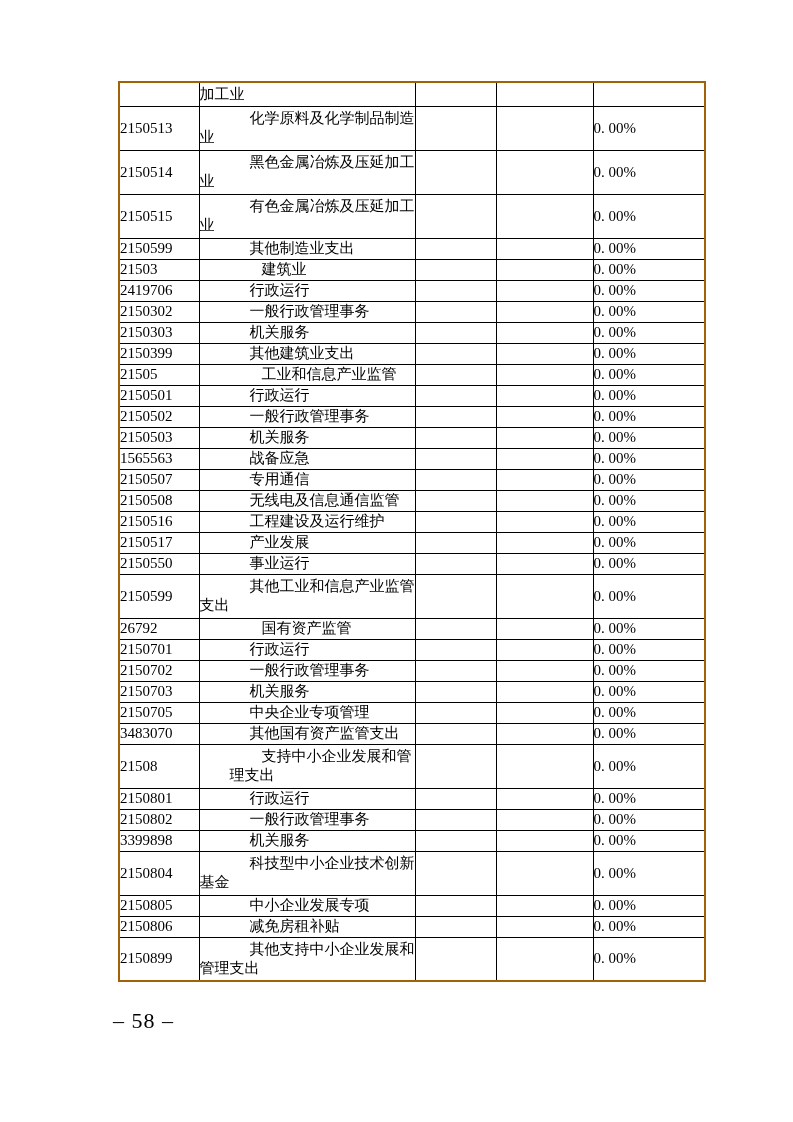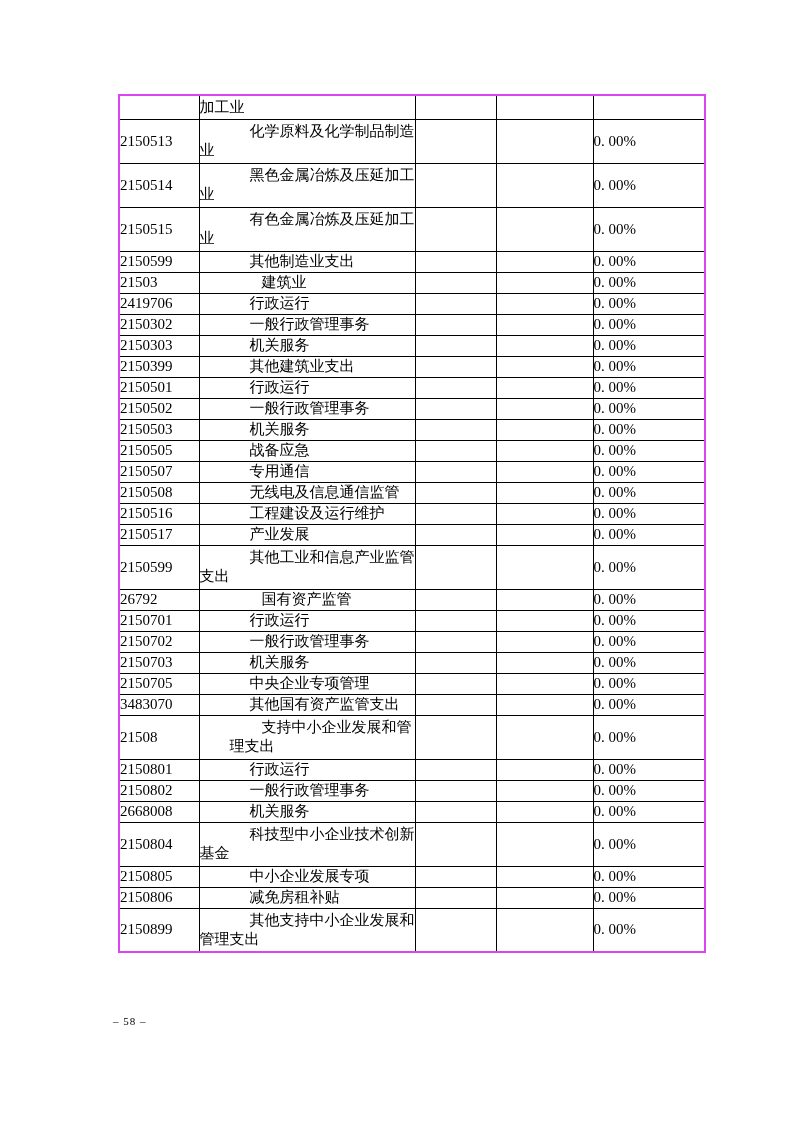--- a/index.html
+++ b/index.html
@@ -13,24 +13,24 @@
     height: 1122px;
     margin: 0 auto;
     background: #ffffff;
     overflow: hidden;
     font-family: "Liberation Serif", "DejaVu Serif", serif;
     color: #000000;
   }
   table.budget {
     position: absolute;
     left: 118px;
-    top: 94px;
+    top: 81px;
     border-collapse: collapse;
     table-layout: fixed;
-    border: 2px solid #d946ef;
+    border: 2px solid #a16207;
   }
   table.budget col.c-code { width: 80px; }
   table.budget col.c-name { width: 216px; }
   table.budget col.c-a1   { width: 81px; }
   table.budget col.c-a2   { width: 97px; }
   table.budget col.c-pct  { width: 112px; }
 
   table.budget td {
     border: 1px solid #000000;
     padding: 0;
@@ -50,21 +50,21 @@
   .txt { display: block; }
   .txt.item { text-indent: 50px; }
   .txt.section { text-indent: 32px; margin-left: 30px; }
   .txt.continuation { text-indent: 0; }
   tr.lines1 .txt { white-space: nowrap; }
 
   .footer {
     position: absolute;
     left: 113px;
     top: 1011px;
-    font-size: 11px;
+    font-size: 22px;
     line-height: 20px;
     letter-spacing: 1px;
     color: #000000;
   }
 </style>
 </head>
 <body>
 
 <div class="page">
   <table class="budget">
@@ -160,20 +160,29 @@
         <tr class="lines1">
           <td class="code">2150399</td>
           <td class="name">
             <span class="txt item">其他建筑业支出</span>
           </td>
           <td class="a1"></td>
           <td class="a2"></td>
           <td class="pct">0. 00%</td>
         </tr>
         <tr class="lines1">
+          <td class="code">21505</td>
+          <td class="name">
+            <span class="txt section">工业和信息产业监管</span>
+          </td>
+          <td class="a1"></td>
+          <td class="a2"></td>
+          <td class="pct">0. 00%</td>
+        </tr>
+        <tr class="lines1">
           <td class="code">2150501</td>
           <td class="name">
             <span class="txt item">行政运行</span>
           </td>
           <td class="a1"></td>
           <td class="a2"></td>
           <td class="pct">0. 00%</td>
         </tr>
         <tr class="lines1">
           <td class="code">2150502</td>
@@ -187,21 +196,21 @@
         <tr class="lines1">
           <td class="code">2150503</td>
           <td class="name">
             <span class="txt item">机关服务</span>
           </td>
           <td class="a1"></td>
           <td class="a2"></td>
           <td class="pct">0. 00%</td>
         </tr>
         <tr class="lines1">
-          <td class="code">2150505</td>
+          <td class="code">1565563</td>
           <td class="name">
             <span class="txt item">战备应急</span>
           </td>
           <td class="a1"></td>
           <td class="a2"></td>
           <td class="pct">0. 00%</td>
         </tr>
         <tr class="lines1">
           <td class="code">2150507</td>
           <td class="name">
@@ -231,20 +240,29 @@
         </tr>
         <tr class="lines1">
           <td class="code">2150517</td>
           <td class="name">
             <span class="txt item">产业发展</span>
           </td>
           <td class="a1"></td>
           <td class="a2"></td>
           <td class="pct">0. 00%</td>
         </tr>
+        <tr class="lines1">
+          <td class="code">2150550</td>
+          <td class="name">
+            <span class="txt item">事业运行</span>
+          </td>
+          <td class="a1"></td>
+          <td class="a2"></td>
+          <td class="pct">0. 00%</td>
+        </tr>
         <tr class="lines2">
           <td class="code">2150599</td>
           <td class="name">
             <span class="txt item">其他工业和信息产业监管支出</span>
           </td>
           <td class="a1"></td>
           <td class="a2"></td>
           <td class="pct">0. 00%</td>
         </tr>
         <tr class="lines1">
@@ -322,21 +340,21 @@
         <tr class="lines1">
           <td class="code">2150802</td>
           <td class="name">
             <span class="txt item">一般行政管理事务</span>
           </td>
           <td class="a1"></td>
           <td class="a2"></td>
           <td class="pct">0. 00%</td>
         </tr>
         <tr class="lines1">
-          <td class="code">2668008</td>
+          <td class="code">3399898</td>
           <td class="name">
             <span class="txt item">机关服务</span>
           </td>
           <td class="a1"></td>
           <td class="a2"></td>
           <td class="pct">0. 00%</td>
         </tr>
         <tr class="lines2">
           <td class="code">2150804</td>
           <td class="name">

